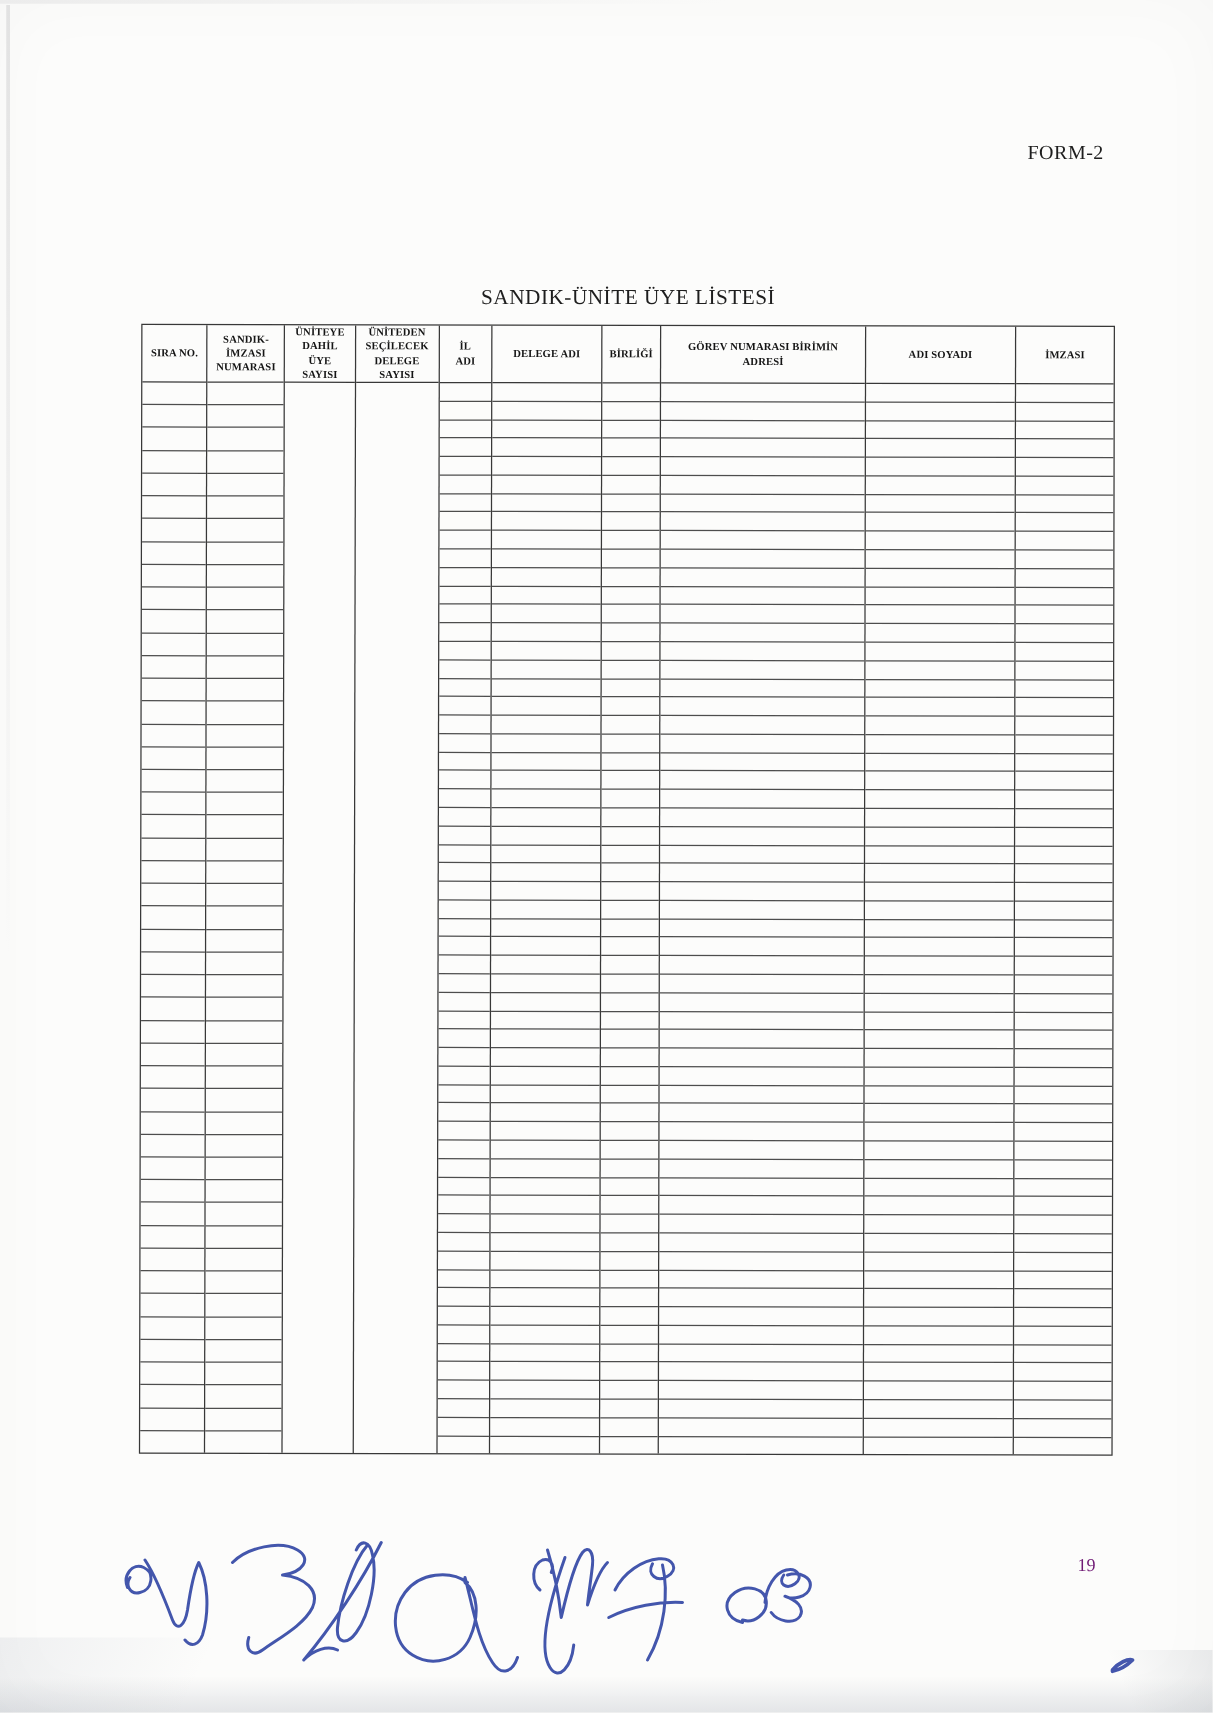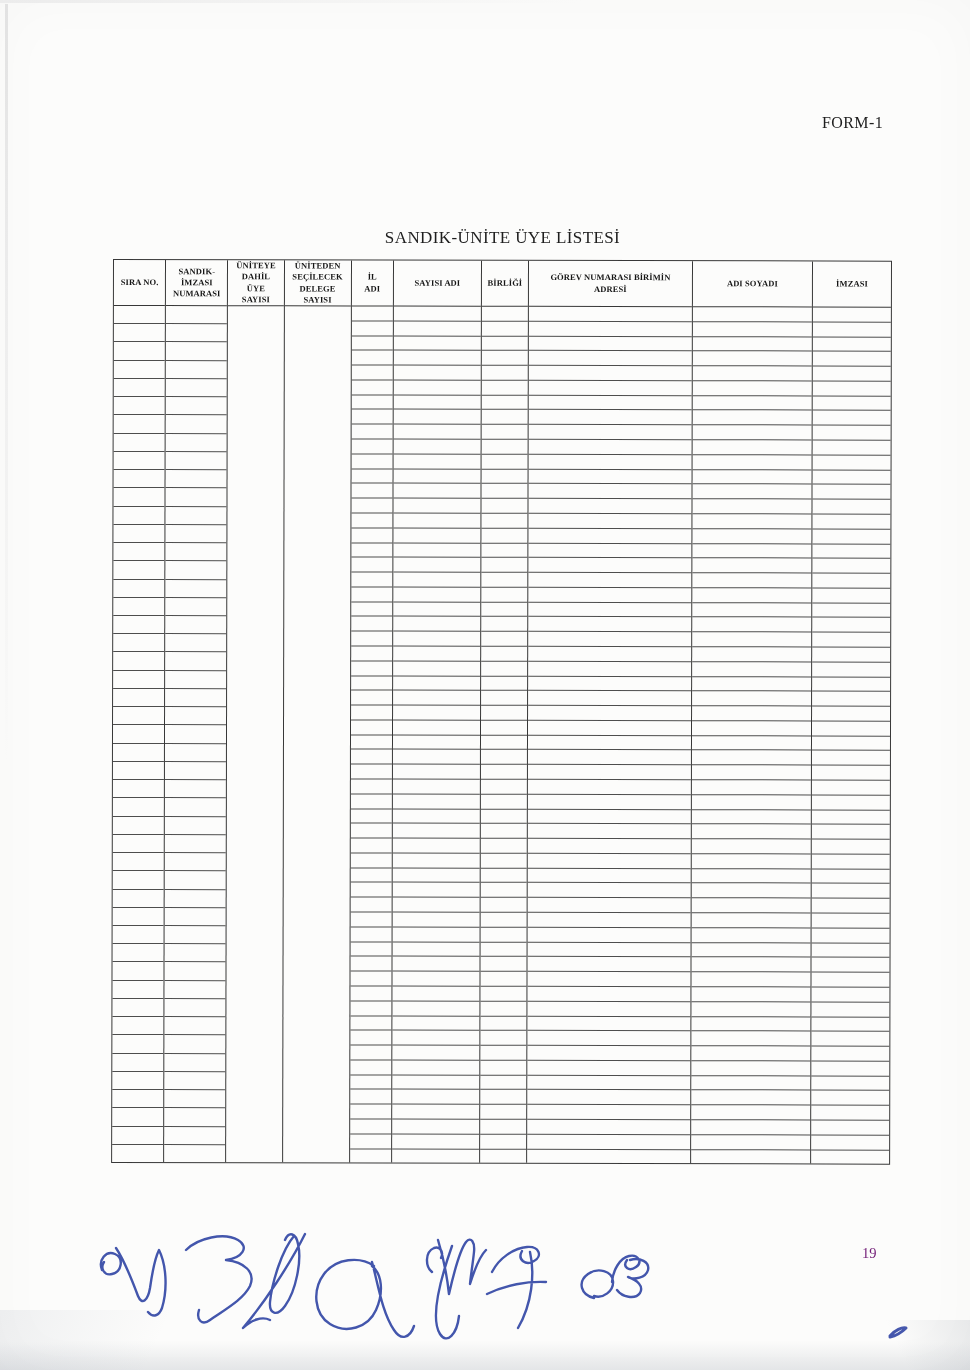--- a/index.html
+++ b/index.html
@@ -55,21 +55,21 @@
 
   #signatures{position:absolute;left:0;top:1200px;width:970px;height:170px;}
 </style>
 </head>
 <body>
 
 <div class="page">
   <div class="edge-left"></div>
   <div class="edge-top"></div>
 
-  <div class="form-code">FORM-1</div>
+  <div class="form-code">FORM-2</div>
   <div class="doc-subtitle">SANDIK-ÜNİTE ÜYE LİSTESİ</div>
 
   <div id="table">
       <div class="col" style="flex: 52 1 0px;">
         <div class="col-header">SIRA NO.</div>
         <div class="col-body">
           <div class="cell"></div>
           <div class="cell"></div>
           <div class="cell"></div>
           <div class="cell"></div>
@@ -248,21 +248,21 @@
           <div class="cell"></div>
           <div class="cell"></div>
           <div class="cell"></div>
           <div class="cell"></div>
           <div class="cell"></div>
           <div class="cell"></div>
           <div class="cell"></div>
         </div>
       </div>
       <div class="col" style="flex: 88 1 0px;">
-        <div class="col-header">SAYISI ADI</div>
+        <div class="col-header">DELEGE ADI</div>
         <div class="col-body">
           <div class="cell"></div>
           <div class="cell"></div>
           <div class="cell"></div>
           <div class="cell"></div>
           <div class="cell"></div>
           <div class="cell"></div>
           <div class="cell"></div>
           <div class="cell"></div>
           <div class="cell"></div>

